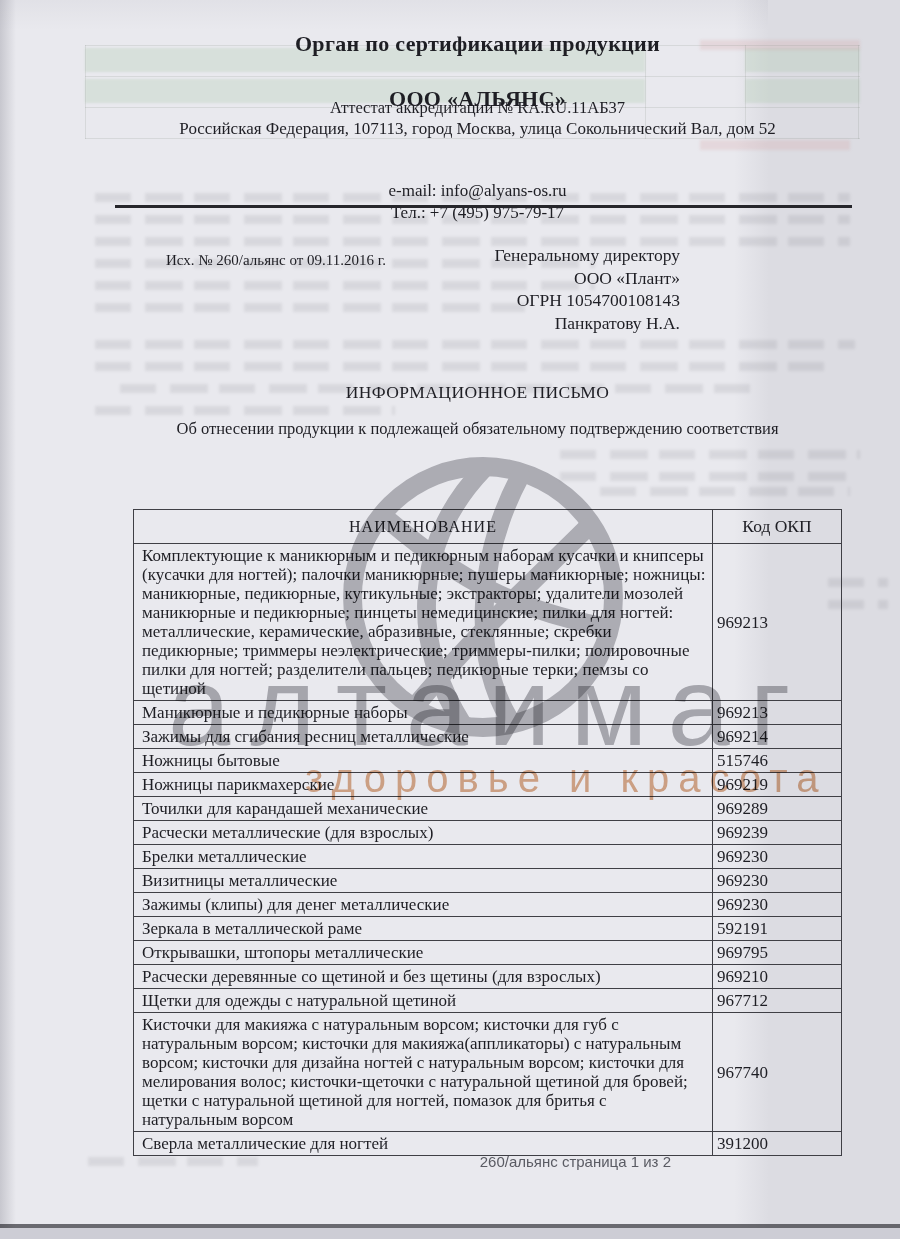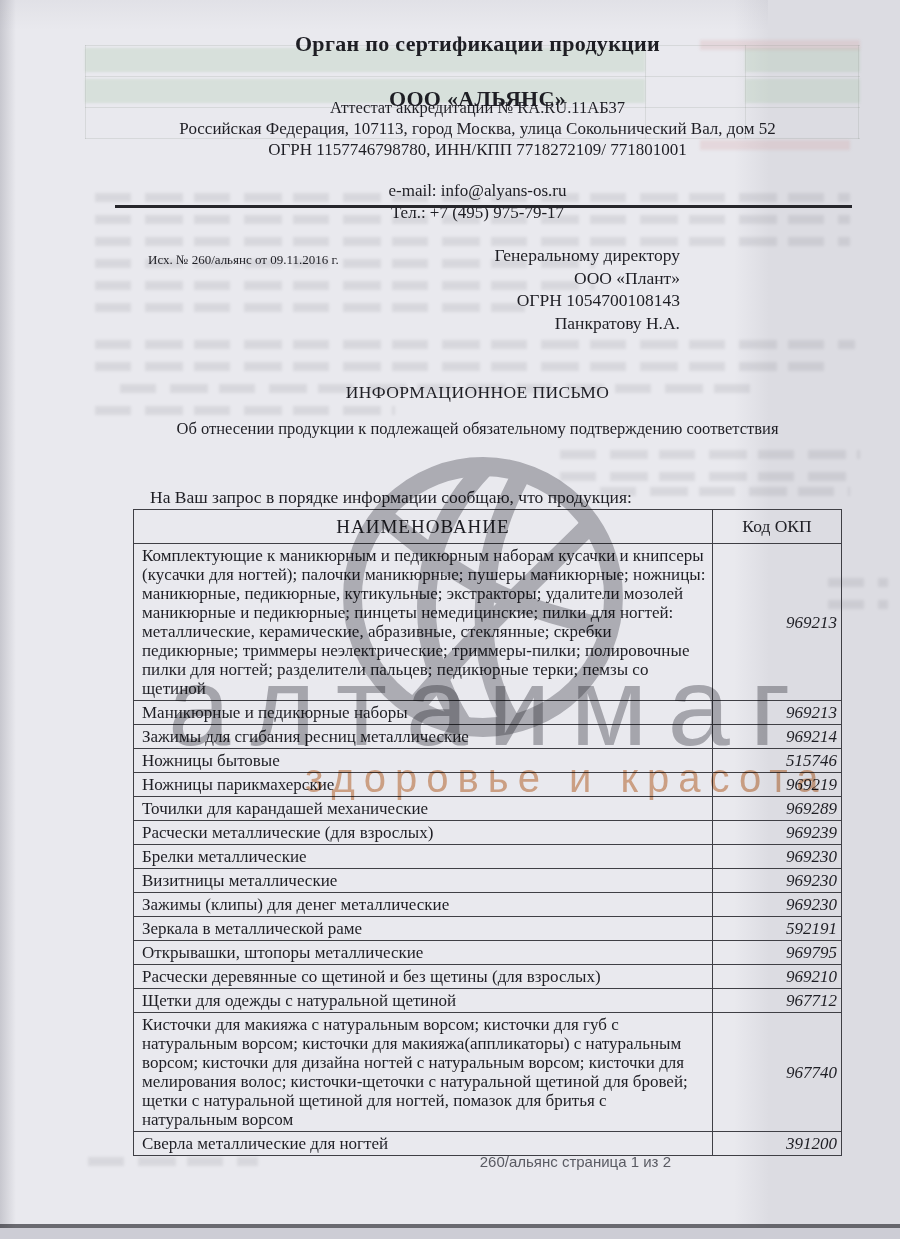--- a/index.html
+++ b/index.html
@@ -13,36 +13,36 @@
       #e9e9ee;
     font-family:"Liberation Serif", serif;
     color:#1e1e24;
   }
   .abs{position:absolute;}
   .ctr{left:55px;width:845px;text-align:center;}
   .hdr-big{font-size:22px;font-weight:bold;letter-spacing:0.3px;}
   .hdr-sm{font-size:17px;}
   .hdr-xs{font-size:16.5px;}
   .divider{left:115px;top:205px;width:737px;height:2.5px;background:#26262b;}
-  .ref-left{left:148px;top:252px;font-size:13px;}
+  .ref-left{left:166px;top:252px;font-size:15px;}
   .recipient{right:88px;top:244px;text-align:right;font-size:17.5px;line-height:22.5px;}
   .title{top:382px;font-size:17.5px;letter-spacing:0.4px;}
   .subtitle{top:419px;font-size:16.5px;}
   .intro{left:150px;top:487px;font-size:17.5px;}
   table.okp{
     position:absolute;left:133px;top:509px;width:690px;
     border-collapse:collapse;table-layout:fixed;
     font-size:17px;line-height:19px;color:#1e1e24;
   }
   table.okp, table.okp th, table.okp td{border:1.4px solid #3f3f45;}
   table.okp th{font-weight:normal;padding:7px 4px;}
-  th.h-name{width:570px;font-size:19px;letter-spacing:1px;}
+  th.h-name{width:570px;font-size:16px;letter-spacing:1px;}
   th.h-code{width:120px;font-size:17.5px;}
   td.name-cell{padding:2px 6px 2px 8px;vertical-align:top;text-align:left;}
-  td.code-cell{padding:2px 4px;vertical-align:middle;text-align:right;font-style:italic;}
+  td.code-cell{padding:2px 4px;vertical-align:middle;text-align:left;}
   .footer{right:97px;top:1153px;font-family:"Liberation Sans",sans-serif;font-size:15px;color:#5a5b63;}
   
   .wm-globe{left:338px;top:452px;width:290px;height:290px;opacity:0.45;mix-blend-mode:multiply;}
   .wm-brand{
     left:168px;top:655px;width:720px;height:112px;
     font-family:"Liberation Sans",sans-serif;font-weight:normal;
     font-size:112px;line-height:104px;letter-spacing:20px;
     color:#77777e;opacity:0.55;mix-blend-mode:multiply;white-space:nowrap;
   }
   .wm-tagline{
@@ -93,36 +93,34 @@
   <div class="bleed" style="left:560px;top:472px;width:290px;"></div>
   <div class="bleed" style="left:600px;top:487px;width:250px;"></div>
   <div class="bleed" style="left:828px;top:578px;width:60px;"></div>
   <div class="bleed" style="left:828px;top:600px;width:60px;"></div>
   <div class="bleed" style="left:88px;top:1157px;width:170px;"></div>
 
   <div class="abs ctr hdr-big" style="top:31px;">Орган по сертификации продукции</div>
   <div class="abs ctr hdr-big" style="top:64px;margin-top:22px;">ООО «АЛЬЯНС»</div>
   <div class="abs ctr hdr-xs" style="top:98px;">Аттестат аккредитации № RA.RU.11АБ37</div>
   <div class="abs ctr hdr-sm" style="top:119px;">Российская Федерация, 107113, город Москва, улица Сокольнический Вал, дом 52</div>
-  <div class="abs ctr hdr-sm" style="top:140px;">ОГРН 1157746798780, ИНН/КПП 7718272109/ 771801001</div>
   <div class="abs ctr hdr-sm" style="top:161px;margin-top:42px;">Тел.: +7 (495) 975-79-17</div>
   <div class="abs ctr hdr-sm" style="top:181px;"><span>e-mail: </span><span class="email-link">info@alyans-os.ru</span></div>
   <div class="abs divider"></div>
 
   <div class="abs ref-left">Исх. № 260/альянс от 09.11.2016 г.</div>
   <div class="abs recipient">
     <div>Генеральному директору</div>
     <div>ООО «Плант»</div>
     <div>ОГРН 1054700108143</div>
     <div>Панкратову Н.А.</div>
   </div>
 
   <div class="abs ctr title">ИНФОРМАЦИОННОЕ ПИСЬМО</div>
   <div class="abs ctr subtitle">Об отнесении продукции к подлежащей обязательному подтверждению соответствия</div>
-  <div class="abs intro">На Ваш запрос в порядке информации сообщаю, что продукция:</div>
 
   <table class="okp">
     <thead>
       <tr>
         <th class="h-name">НАИМЕНОВАНИЕ</th>
         <th class="h-code">Код ОКП</th>
       </tr>
     </thead>
     <tbody>
         <tr>

